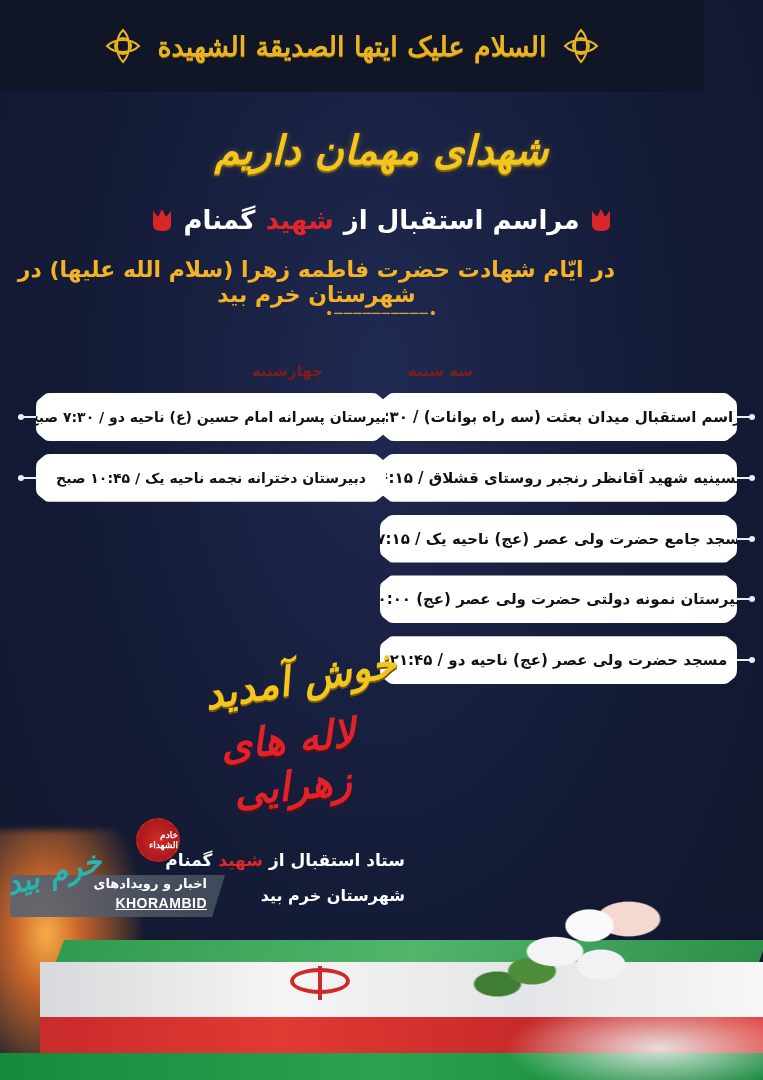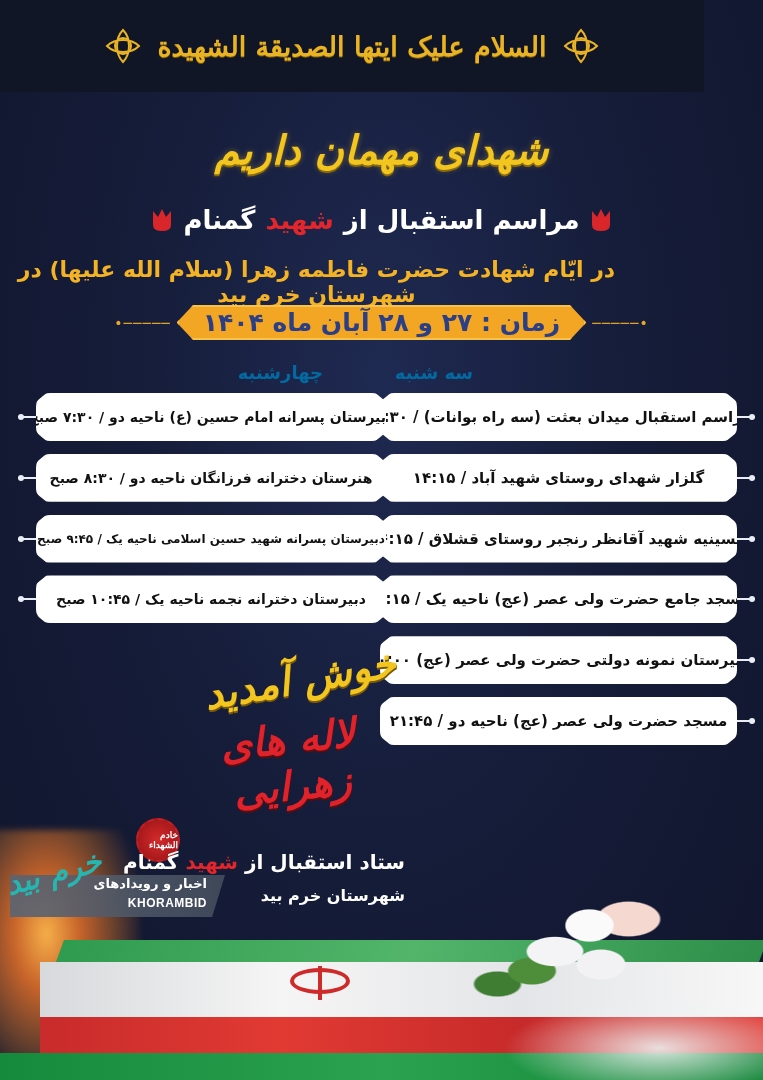--- a/index.html
+++ b/index.html
@@ -46,21 +46,21 @@
     display: flex; justify-content: center; align-items: center;
   }
   .date-dots { color: #e8a826; font-size: 14px; letter-spacing: 1px; }
   .date-pill {
     background: #f3a524; color: #2a3f86; font-weight: bold; font-size: 25px;
     padding: 3px 26px; margin: 0 6px; border-radius: 10px;
     clip-path: polygon(4% 0, 96% 0, 100% 50%, 96% 100%, 4% 100%, 0 50%);
     box-shadow: 0 0 0 2px #f6c24a inset;
   }
   .day-head {
-    position: absolute; top: 362px; font-size: 18px; font-weight: bold; color: #0369a1;
+    position: absolute; top: 362px; font-size: 15px; font-weight: bold; color: #7f1d1d;
   }
   .col { position: absolute; top: 393px; }
   .col-right { right: 8px; width: 375px; }
   .col-left { left: 18px; width: 368px; }
   .item {
     position: relative; display: flex; align-items: center; height: 48px; margin-bottom: 12.8px;
   }
   .pill {
     flex: 1; height: 48px; background: #ffffff; color: #111;
     display: flex; align-items: center; justify-content: center;
@@ -89,41 +89,41 @@
     font-family: "DejaVu Serif", serif; font-style: italic; font-weight: bold;
     font-size: 40px; color: #e0222a; transform: rotate(-6deg);
     text-shadow: 0 2px 0 #5c0d10;
   }
   .lantern {
     position: absolute; left: -30px; top: 830px; width: 170px; height: 260px;
     background: radial-gradient(ellipse at 45% 40%, #f7b04a 0%, #c8642a 25%, #5a3b2e 55%, rgba(40,30,30,0) 75%);
     filter: blur(3px);
   }
   .org {
-    position: absolute; top: 850px; right: 358px; font-size: 20px; font-weight: bold; color: #fff;
+    position: absolute; top: 850px; right: 358px; font-size: 17px; font-weight: bold; color: #fff;
   }
   .org .red { color: #e2262b; }
   .org-city {
     position: absolute; top: 886px; right: 358px; font-size: 16px; font-weight: bold; color: #fff;
   }
   .seal {
     position: absolute; top: 818px; left: 136px; width: 44px; height: 44px; border-radius: 50%;
     background: radial-gradient(circle, #d42a2a 0%, #a91a1c 70%);
     border: 2px dashed #c81f22;
     display: flex; align-items: center; justify-content: center;
     color: #fff; font-size: 9px; font-weight: bold; font-family: "DejaVu Serif", serif;
   }
   .brand {
     position: absolute; top: 875px; left: 10px; width: 215px; height: 42px;
     background: linear-gradient(90deg, rgba(90,100,115,0.9), rgba(70,80,95,0.85));
     clip-path: polygon(0 0, 100% 0, 94% 100%, 0 100%);
     direction: rtl; text-align: right; padding-right: 18px;
   }
   .brand-fa { font-size: 13px; font-weight: bold; color: #fff; line-height: 18px; }
-  .brand-en { font-family: "Liberation Sans", sans-serif; font-weight: bold; font-size: 12px; color: #fff; line-height: 20px; letter-spacing: 0.5px; }
+  .brand-en { font-family: "Liberation Sans", sans-serif; font-weight: bold; font-size: 14px; color: #fff; line-height: 20px; letter-spacing: 0.5px; text-decoration: underline; }
   .brand-logo {
     position: absolute; top: 855px; left: 5px; font-family: "DejaVu Serif", serif; font-style: italic;
     font-size: 30px; font-weight: bold; color: #27b5b0; transform: rotate(-15deg);
   }
   .flag {
     position: absolute; left: 0; top: 940px; width: 763px; height: 140px; overflow: hidden;
   }
   .flag .g1 { position: absolute; left: 60px; top: 0; width: 703px; height: 22px; background: linear-gradient(90deg,#2f9b4e,#52b56a,#2e8e4a); transform: skewX(-20deg); }
   .flag .w { position: absolute; left: 40px; top: 22px; width: 723px; height: 55px; background: linear-gradient(90deg,#d7d9dc,#f5f5f5,#e4e5e8,#f7f7f7); }
   .flag .r { position: absolute; left: 40px; top: 77px; width: 723px; height: 36px; background: linear-gradient(90deg,#c82b2b,#e13a33,#c72a2a,#e03b36); }
@@ -177,65 +177,52 @@
   <span>گمنام</span>
   <svg class="tulip" viewBox="0 0 22 26">
       <path d="M2 4 L7 10 L11 2 L15 10 L20 4 L20 18 Q20 24 11 24 Q2 24 2 18Z" fill="#d8262b"></path>
     </svg>
 </div>
 
 <div class="occasion">در ایّام شهادت حضرت فاطمه زهرا (سلام الله علیها) در شهرستان خرم بید</div>
 
 <div class="date-row">
   <span class="date-dots">•─────</span>
-  <span class="date-pill">زمان : ۲۷ و ۲۸ آبان ماه ۱۴۰۴</span>
   <span class="date-dots">─────•</span>
 </div>
 
 <div class="day-head" style="right:290px;">سه شنبه</div>
 <div class="day-head" style="right:440px;">چهارشنبه</div>
 
 <div class="col col-right">
   <div class="item">
       <span class="connector"></span>
       <div class="pill">مراسم استقبال میدان بعثت (سه راه بوانات) / ۱۳:۳۰</div>
     </div>
   <div class="item">
       <span class="connector"></span>
-      <div class="pill">گلزار شهدای روستای شهید آباد / ۱۴:۱۵</div>
-    </div>
-  <div class="item">
-      <span class="connector"></span>
       <div class="pill">حسینیه شهید آقانظر رنجبر روستای قشلاق / ۱۶:۱۵</div>
     </div>
   <div class="item">
       <span class="connector"></span>
       <div class="pill">مسجد جامع حضرت ولی عصر (عج) ناحیه یک / ۱۷:۱۵</div>
     </div>
   <div class="item">
       <span class="connector"></span>
       <div class="pill">دبیرستان نمونه دولتی حضرت ولی عصر (عج) ۲۰:۰۰</div>
     </div>
   <div class="item">
       <span class="connector"></span>
       <div class="pill">مسجد حضرت ولی عصر (عج) ناحیه دو / ۲۱:۴۵</div>
     </div>
 </div>
 
 <div class="col col-left">
   <div class="item">
       <div class="pill">دبیرستان پسرانه امام حسین (ع) ناحیه دو / ۷:۳۰ صبح</div>
-      <span class="connector"></span>
-    </div>
-  <div class="item">
-      <div class="pill">هنرستان دخترانه فرزانگان ناحیه دو / ۸:۳۰ صبح</div>
-      <span class="connector"></span>
-    </div>
-  <div class="item">
-      <div class="pill small">دبیرستان پسرانه شهید حسین اسلامی ناحیه یک / ۹:۴۵ صبح</div>
       <span class="connector"></span>
     </div>
   <div class="item">
       <div class="pill">دبیرستان دخترانه نجمه ناحیه یک / ۱۰:۴۵ صبح</div>
       <span class="connector"></span>
     </div>
 </div>
 
 <div class="welcome">خوش آمدید</div>
 <div class="welcome2">لاله های زهرایی</div>

